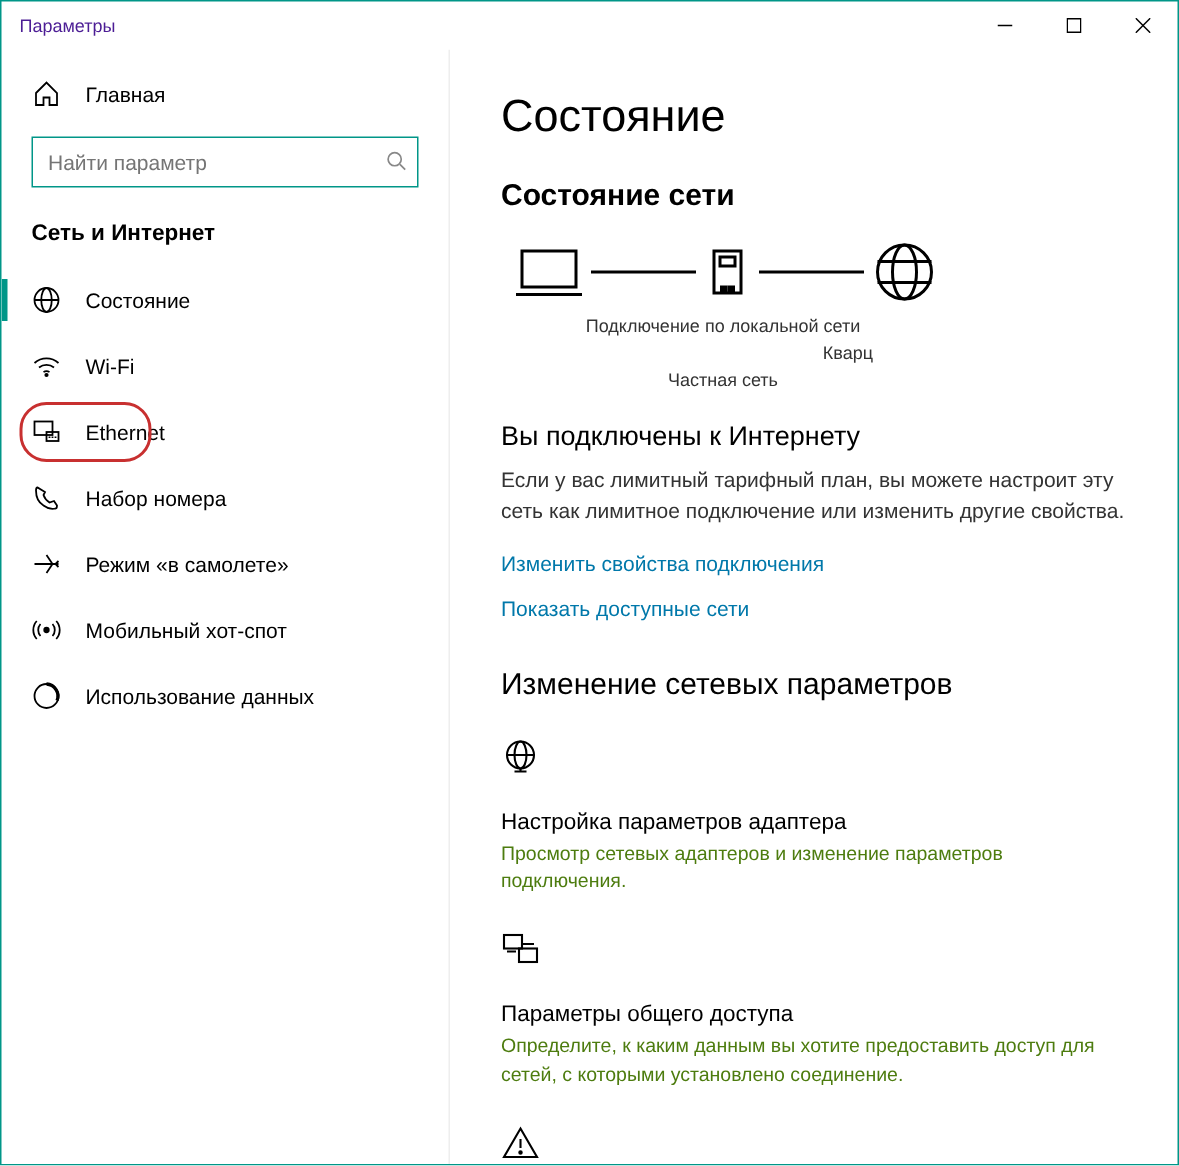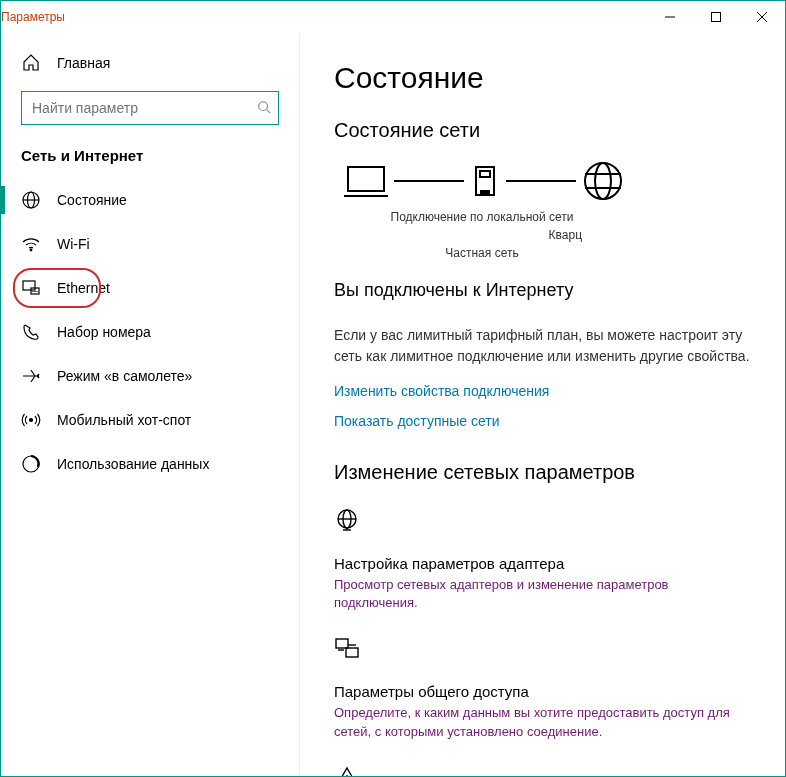--- a/index.html
+++ b/index.html
@@ -1,50 +1,50 @@
 <!DOCTYPE html>
 <html><head>
 <meta charset="utf-8">
 <style>
 * { box-sizing: border-box; margin: 0; padding: 0; }
 body { font-family: 'Segoe UI', Tahoma, sans-serif; font-size: 14px; color: #000; background: #fff; }
 .window { width: 786px; height: 777px; border: 1px solid #009688; display: flex; flex-direction: column; overflow: hidden; }
-.titlebar { height: 32px; display: flex; align-items: center; font-size: 12px; color: #c2410c; }
+.titlebar { height: 32px; display: flex; align-items: center; padding-left: 12px; font-size: 12px; color: #4c1d95; }
 .titlebar-spacer { flex: 1; }
 .win-btn { width: 46px; height: 32px; display: flex; align-items: center; justify-content: center; cursor: pointer; }
 .win-btn svg { width: 10px; height: 10px; }
 .content { flex: 1; display: flex; overflow: hidden; }
 .sidebar { width: 299px; padding: 12px 0 0 0; border-right: 1px solid #eee; }
 .home-row { display: flex; align-items: center; padding: 8px 20px 14px 20px; cursor: pointer; }
 .home-row .ico { width: 20px; display: flex; justify-content: center; margin-right: 16px; }
 .search-box { margin: 4px 20px 18px 20px; border: 1px solid #009688; height: 34px; display: flex; align-items: center; padding: 0 10px; gap: 44px; }
 .search-box input { flex: 1; border: none; outline: none; font-size: 14px; font-family: inherit; color: #666; }
 .search-box .sico { color: #888; }
 .section-title { font-weight: 600; font-size: 15px; padding: 4px 20px 14px 20px; }
 .nav-item { display: flex; align-items: center; padding: 0 20px 0 20px; height: 44px; cursor: pointer; position: relative; }
 .nav-item .ico { width: 20px; display: flex; justify-content: center; margin-right: 16px; }
 .nav-item.active::before { content: ''; position: absolute; left: 0; top: 8px; bottom: 8px; width: 4px; background: #009688; }
 .nav-item.highlighted { }
 .nav-item .highlight-ring { position: absolute; left: 12px; right: 198px; top: 2px; bottom: 2px; border: 2px solid #c83030; border-radius: 18px; pointer-events: none; }
 .main { flex: 1; padding: 28px 34px 0 34px; overflow-y: auto; }
 .page-title { font-size: 30px; font-weight: 400; margin-bottom: 24px; }
-.sub-title { font-size: 20px; font-weight: 400; margin-bottom: 18px; }
+.sub-title { font-size: 20px; font-weight: 700; margin-bottom: 18px; }
 .diagram { display: flex; align-items: center; gap: 0; margin-left: 10px; margin-bottom: 6px; }
 .diagram .node { display: flex; align-items: center; justify-content: center; }
 .diagram .line { width: 70px; border-top: 2px solid #000; margin: 0 6px; }
 .diag-captions { margin-left: 48px; font-size: 12px; color: #333; line-height: 1.5; margin-bottom: 18px; }
 .diag-captions .c2 { text-align: center; width: 200px; }
-.status-heading { font-size: 18px; font-weight: 400; margin-bottom: 24px; }
+.status-heading { font-size: 18px; font-weight: 400; margin-bottom: 8px; }
 .status-body { font-size: 14px; color: #333; line-height: 1.5; margin-bottom: 16px; }
 .link { color: #0078aa; font-size: 14px; cursor: pointer; margin-bottom: 14px; display: inline-block; }
 .section2-title { font-size: 20px; font-weight: 400; margin-top: 18px; margin-bottom: 22px; }
 .option-row { display: flex; gap: 18px; margin-bottom: 22px; cursor: pointer; flex-direction: column; }
 .option-row .oico { width: 28px; padding-top: 2px; flex-shrink: 0; }
 .option-row .otitle { font-size: 15px; color: #000; margin-bottom: 4px; }
-.option-row .odesc { font-size: 13px; color: #701a75; line-height: 1.4; }
+.option-row .odesc { font-size: 13px; color: #4d7c0f; line-height: 1.4; }
 .ico svg, .oico svg { width: 20px; height: 20px; }
 .oico svg { width: 26px; height: 26px; }
 </style>
 </head>
 <body>
 
 <div class="window">
   <div class="titlebar">
     <span>Параметры</span>
     <div class="titlebar-spacer"></div>

